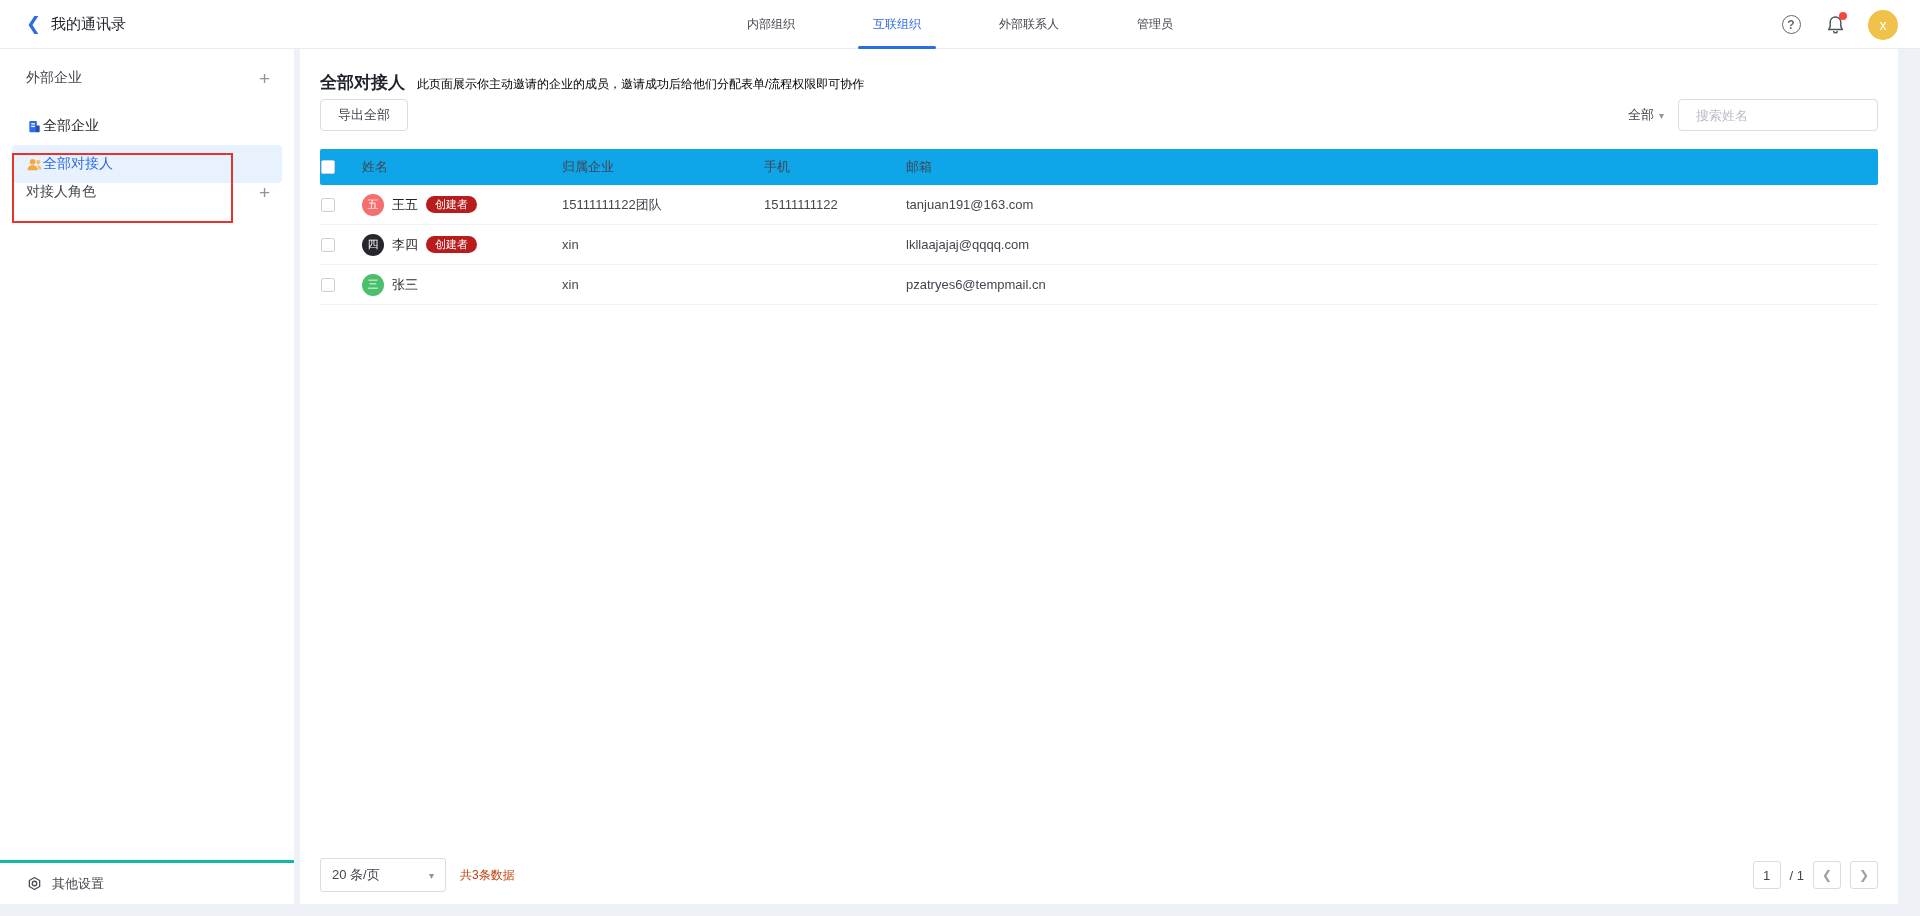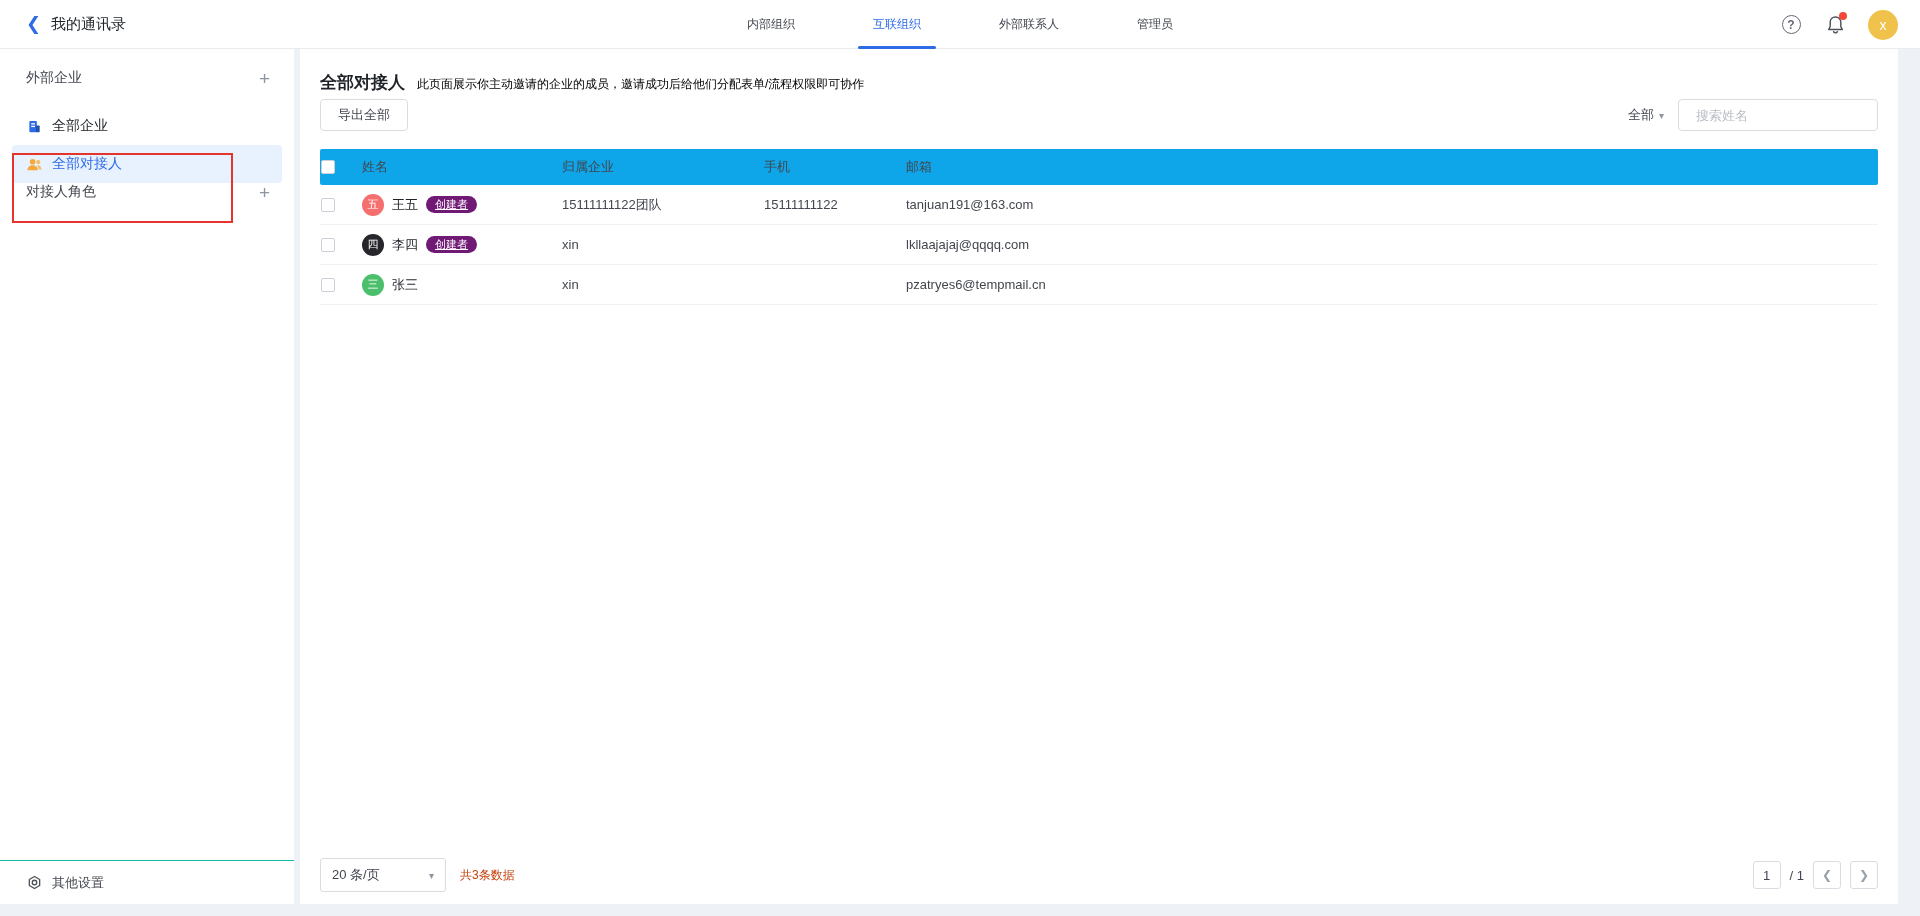--- a/index.html
+++ b/index.html
@@ -59,32 +59,32 @@
     display:flex; flex-direction:column;
   }
   .sidebar-scroll { flex:1; padding-top:20px; }
   .side-group-header {
     height:38px; display:flex; align-items:flex-start; justify-content:space-between;
     padding:0 24px 0 26px; color:#42464e; font-size:14px;
   }
   .plus-btn { color:#8f959e; font-size:19px; font-weight:300; cursor:pointer; line-height:1; }
   .side-item {
     height:38px; margin:0 12px; padding:0 14px; border-radius:4px;
-    display:flex; align-items:center; gap:9px; font-size:14px; color:#1f2329; cursor:pointer;
+    display:flex; align-items:center; font-size:14px; color:#1f2329; cursor:pointer;
   }
   .side-item.selected { background:#e8f1fe; color:#2e6be6; }
   .side-icon { width:17px; height:17px; flex:none; display:flex; align-items:center; justify-content:center; }
 
   .annotation-box {
     position:absolute; left:12px; top:104px; width:221px; height:70px;
     border:2px solid #e5342e; pointer-events:none; z-index:5;
   }
 
   .sidebar-footer {
-    height:44px; border-top:1px solid #14b8a6;
+    height:44px; border-top:3px solid #14b8a6;
     display:flex; align-items:center; gap:9px; padding:0 26px;
     font-size:13px; color:#42464e; cursor:pointer;
   }
 
   .gap-v { width:6px; background:#eef1f5; flex:none; }
 
   
   .content {
     position:relative; width:1598px; flex:none; background:#fff;
     padding:22px 20px 0 20px;
@@ -126,22 +126,22 @@
   .checkbox {
     width:14px; height:14px; border:1px solid #cdd0d6; border-radius:2px; background:#fff; cursor:pointer;
   }
   .name-cell { display:flex; align-items:center; gap:8px; }
   .row-avatar {
     width:22px; height:22px; border-radius:50%; flex:none;
     color:#fff; font-size:11px; display:flex; align-items:center; justify-content:center;
   }
   .row-name { color:#1f2329; font-size:13px; }
   .badge {
-    background:#701a75; color:#fff; font-size:11px;
-    padding:3px 9px; border-radius:11px; line-height:1; flex:none;text-decoration:underline;
+    background:#b91c1c; color:#fff; font-size:11px;
+    padding:3px 9px; border-radius:11px; line-height:1; flex:none;
   }
 
   
   .content-footer {
     position:absolute; left:20px; right:20px; bottom:0; height:58px;
     display:flex; align-items:center;justify-content:flex-end;
   }
   .page-size {
     width:126px; height:34px; border:1px solid #d9dce1; border-radius:3px;
     display:flex; align-items:center; justify-content:space-between;

